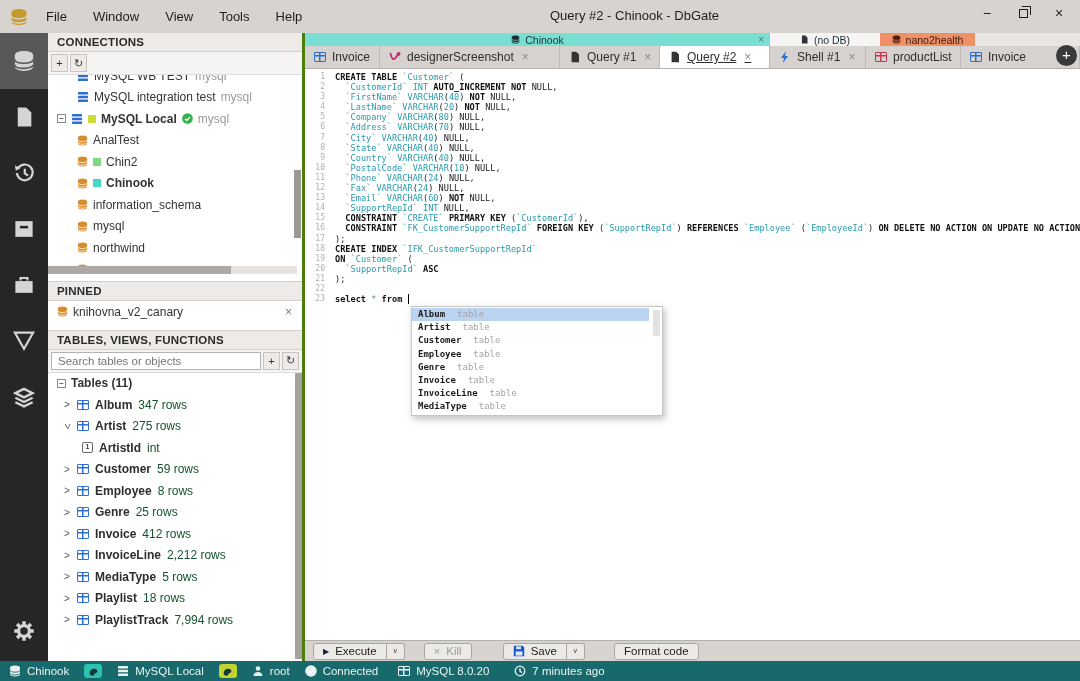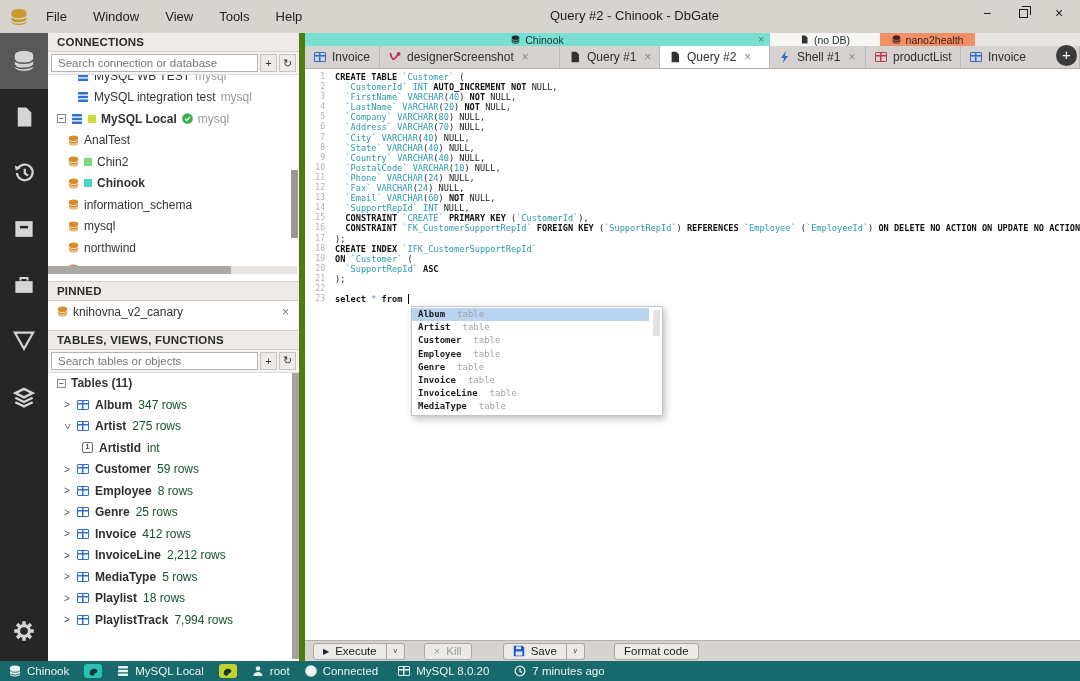--- a/index.html
+++ b/index.html
@@ -19,38 +19,38 @@
 
   
   .rail { position:absolute; left:0; top:33px; width:48px; height:628px; background:#262626; }
   .rail-item { width:48px; height:56px; display:flex; align-items:center; justify-content:center; color:#d5d5d5; }
   .rail-item.active { background:#585858; }
   .rail-item i { width:22px; height:22px; --sep:#262626; }
   .rail-item.active i { --sep:#585858; }
   .rail-gear { position:absolute; bottom:2px; left:0; }
 
   
-  .panel { position:absolute; left:48px; top:33px; width:257px; height:628px; background:#fff; border-right:6px solid #4d7c0f; }
+  .panel { position:absolute; left:48px; top:33px; width:257px; height:628px; background:#fff; border-right:3px solid #4d7c0f; }
   .sec-h { height:19px; background:#edeae7; border-bottom:1px solid #d2cfcc; font-size:11.5px; font-weight:bold; color:#2b2b2b; padding:3px 0 0 9px; letter-spacing:.2px; }
   .sec-h.bt { border-top:1px solid #d2cfcc; height:20px; }
   .search-row { height:23px; background:#f6f4f2; display:flex; gap:2px; padding:2px 3px; border-bottom:1px solid #ddd; }
   .search-row input { flex:1; border:1px solid #b5b2af; font-size:11.5px; padding:0 6px; color:#444; outline:none; font-family:"Liberation Sans",sans-serif; }
   .mini-btn { width:17px; background:#edeae7; border:1px solid #c6c3c0; font-size:11px; color:#333; display:flex; align-items:center; justify-content:center; cursor:default; }
   .spacer7 { height:7px; }
   .row { height:21.5px; display:flex; align-items:center; gap:5px; font-size:12px; color:#333; padding-left:9px; white-space:nowrap; }
   .row .eng { color:#9b9b9b; }
   .row.bold, .bold { font-weight:bold; }
   .expbox { width:9px; height:9px; border:1px solid #8a8a8a; font-size:8px; line-height:7px; text-align:center; color:#555; flex:none; }
   .srv-ico { width:12px; height:12px; color:#2e6fd0; flex:none; }
   .db-ico { width:11px; height:11px; color:#d98c2b; flex:none; --sep:#fff; }
   .sq { width:8px; height:8px; flex:none; }
   .chk-ico { width:11px; height:11px; color:#35b14a; flex:none; }
   .conn-list { position:relative; height:199px; overflow:hidden; }
   .conn-list .clipped-top { margin-top:-10px; }
-  .indent { padding-left:20px; }
+  .indent { padding-left:29px; }
   .hscroll { position:absolute; bottom:0; left:0; width:249px; height:8px; background:#e6e3e0; }
   .hscroll .thumb { width:183px; height:8px; background:#aba8a5; }
   .vthumb { position:absolute; right:1px; top:95px; width:7px; height:68px; background:#9b9895; }
   .pin-row { position:relative; }
   .pin-x { position:absolute; right:10px; color:#777; font-size:12px; }
   .tree { position:relative; height:286px; overflow:hidden; }
   .chev { width:8px; color:#555; font-size:10px; text-align:center; flex:none; display:inline-block; }
   .chev.down { transform:rotate(90deg); }
   .grid-ico { --c:#2e6fd0; width:12px; height:10px; border:1.5px solid var(--c); border-radius:1px; flex:none;
     background-image:linear-gradient(var(--c),var(--c)),linear-gradient(var(--c),var(--c));
@@ -69,21 +69,21 @@
   .tree-vtrack { position:absolute; right:0; top:0; width:7px; height:100%; background:#a5a2a0; }
 
   
   .tabstrip { position:absolute; left:305px; top:33px; width:775px; height:35px; background:#e8e5e2; }
   .grow { display:flex; height:13px; }
   .tgroup { display:flex; align-items:center; justify-content:center; gap:5px; font-size:10.5px; color:#1d3030; position:relative; }
   .tgroup i { width:9px; height:9px; }
   .tg-x { position:absolute; right:6px; color:#4c7a74; font-size:10px; }
   .trow2 { display:flex; height:22px; }
   .tab { display:flex; align-items:center; gap:6px; padding:0 9px; font-size:12px; color:#2e2e2e; background:#d6d2cf; border-right:1px solid #bdb9b6; overflow:hidden; white-space:nowrap; }
-  .tab.active { background:#fff; }
+  .tab.active { background:#fff;text-decoration:underline; }
   .tab .x { color:#8a8a8a; font-size:12px; margin-left:2px; }
   .tab i { flex:none; width:12px; height:12px; }
   .i-file { color:#333; }
   .i-bolt { color:#2a6fd4; }
   .i-designer { color:#cc2266; }
   .plus-btn { position:absolute; right:3px; top:12px; width:21px; height:21px; border-radius:50%; background:#3a3a3a; color:#fff; font-size:15px; line-height:19px; text-align:center; }
 
   
   .editor { position:absolute; left:305px; top:68px; width:775px; height:572px; background:#fff; border-top:1px solid #b3b0ad; }
   .code { padding-top:3px; }
@@ -221,21 +221,20 @@
             </g>
             <circle cx="7" cy="7" r="3.4" fill="none" stroke="currentColor" stroke-width="2"></circle>
           </svg>
         </i>
       </div>
   </div>
 
   <div class="panel">
     <div class="sec-h">CONNECTIONS</div>
     <div class="search-row">
-      <input placeholder="Search connection or database" style="">
       <span class="mini-btn">+</span>
       <span class="mini-btn">↻</span>
     </div>
     <div class="conn-list">
       <div class="row clipped-top" style="padding-left:29px">
         <i class="srv-ico" data-icon="server">
             <svg viewBox="0 0 12 12">
               <g fill="currentColor">
                 <rect x="1" y="1" width="10" height="2.6" rx=".6"></rect>
                 <rect x="1" y="4.7" width="10" height="2.6" rx=".6"></rect>

